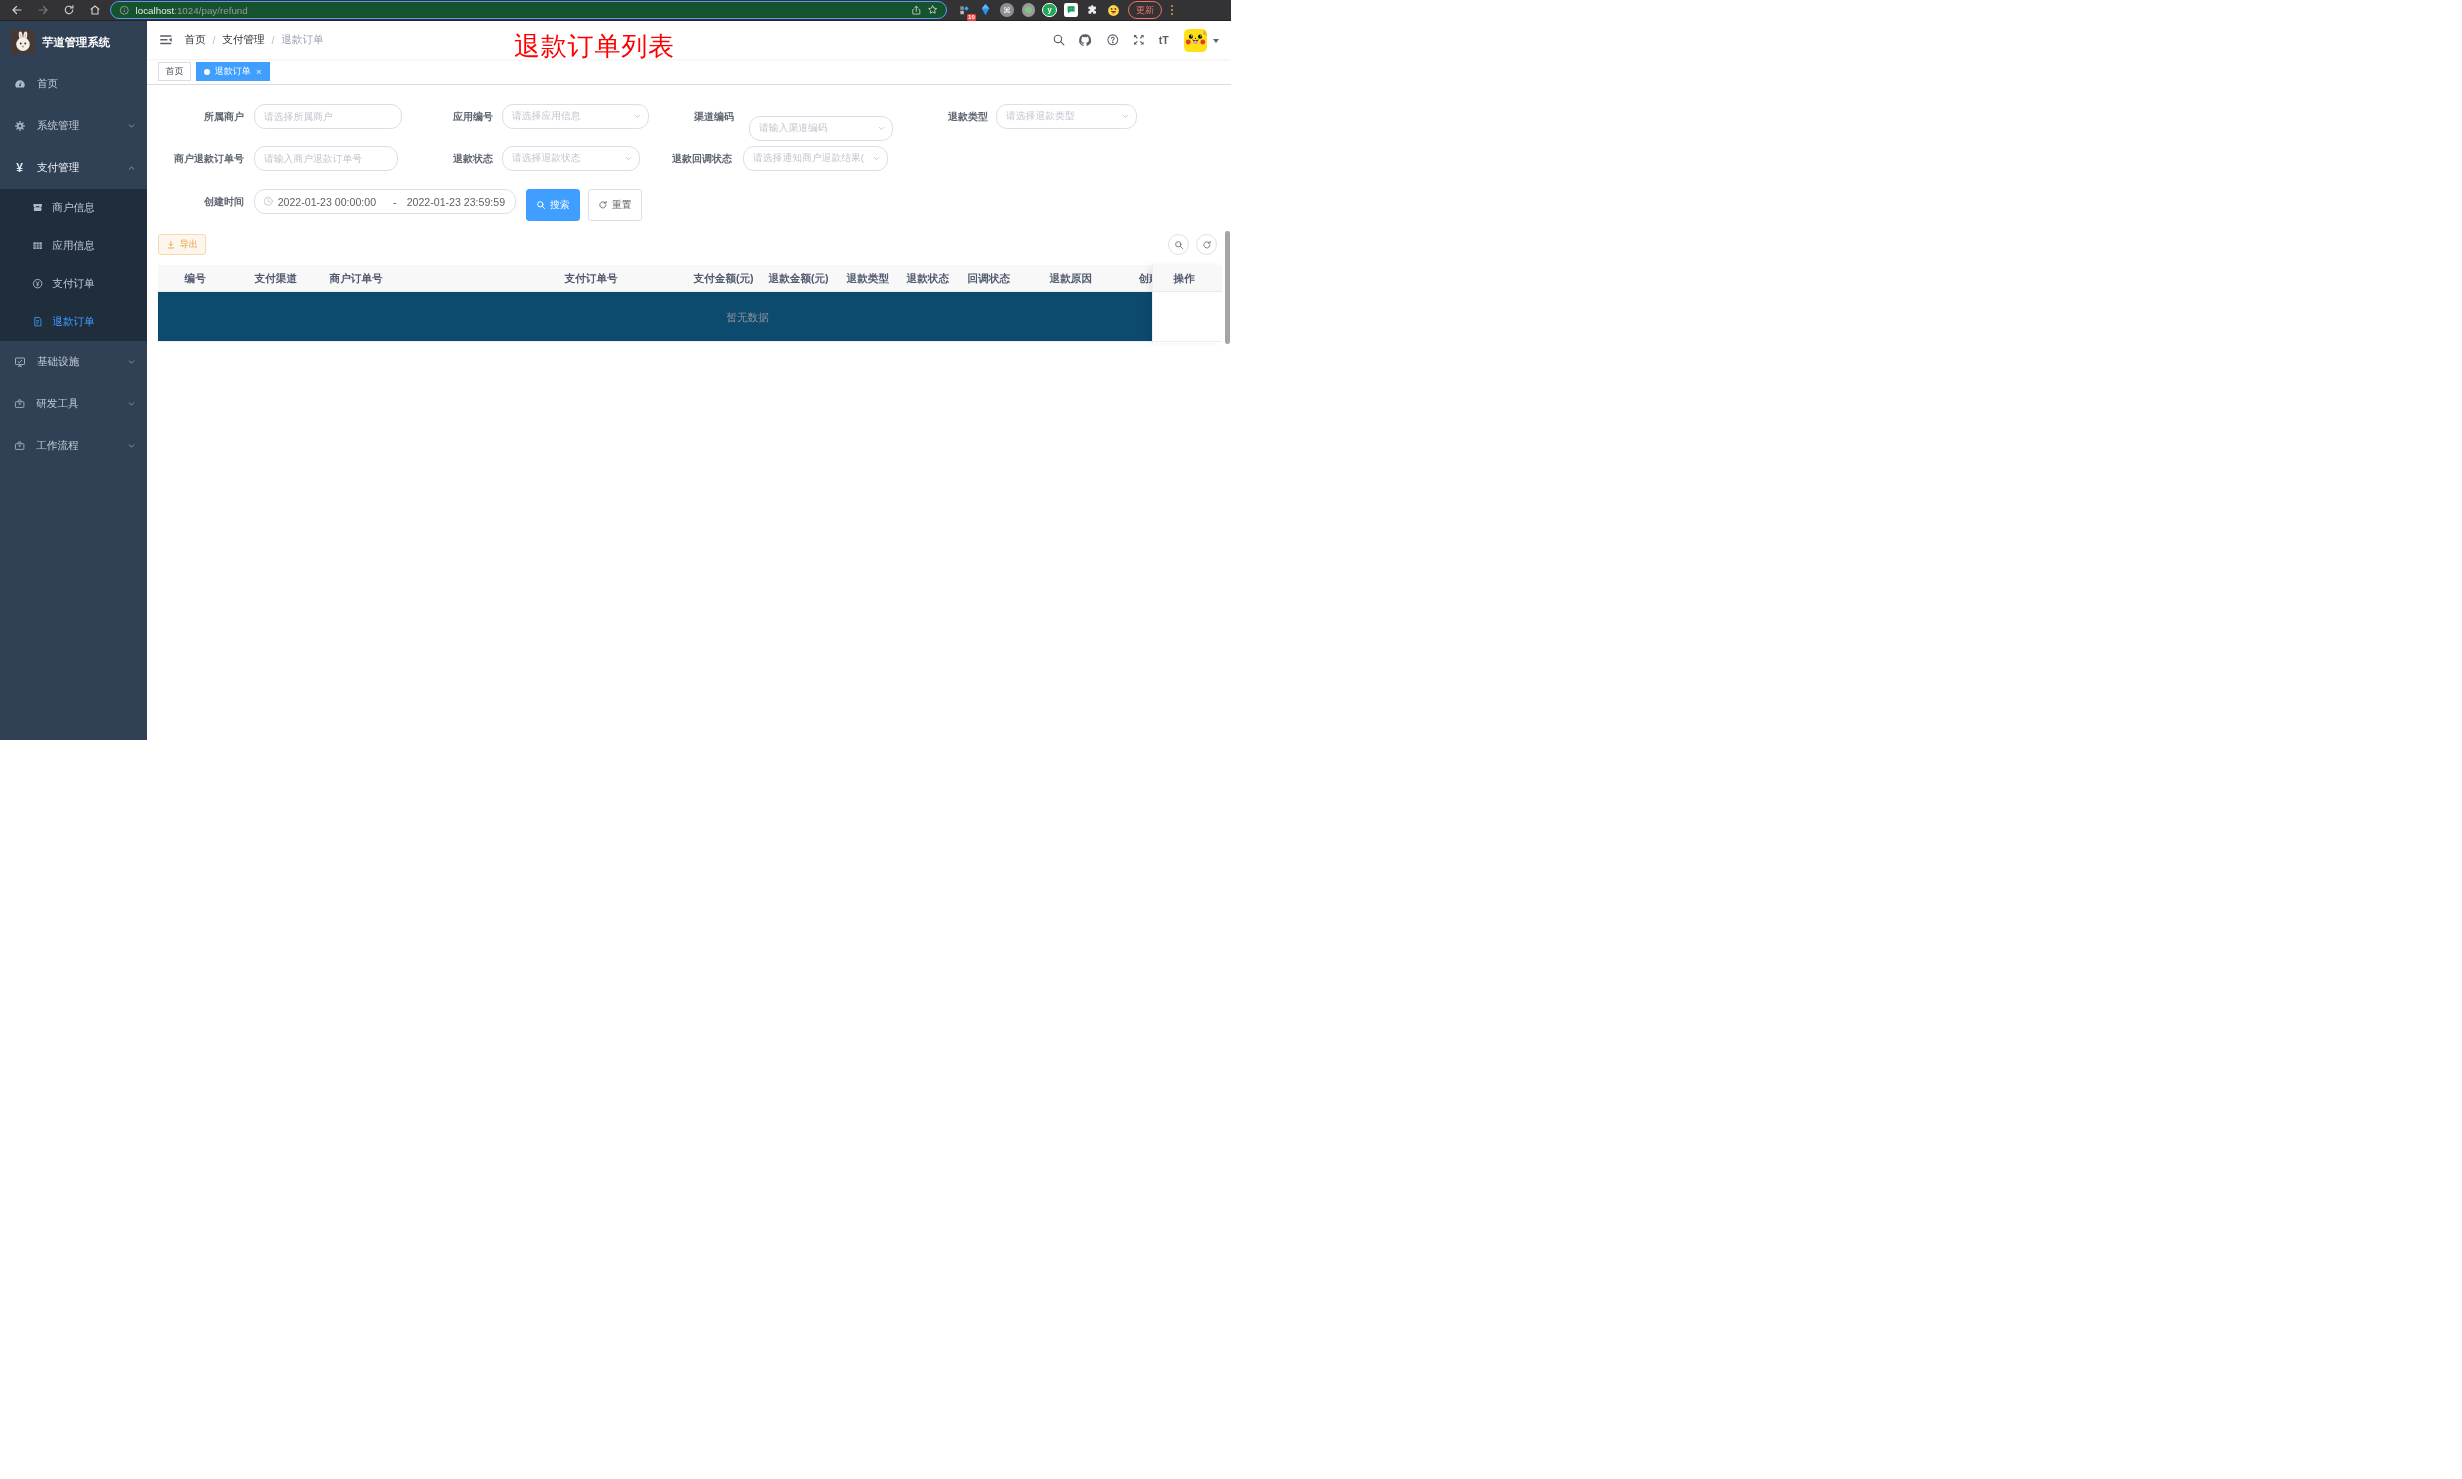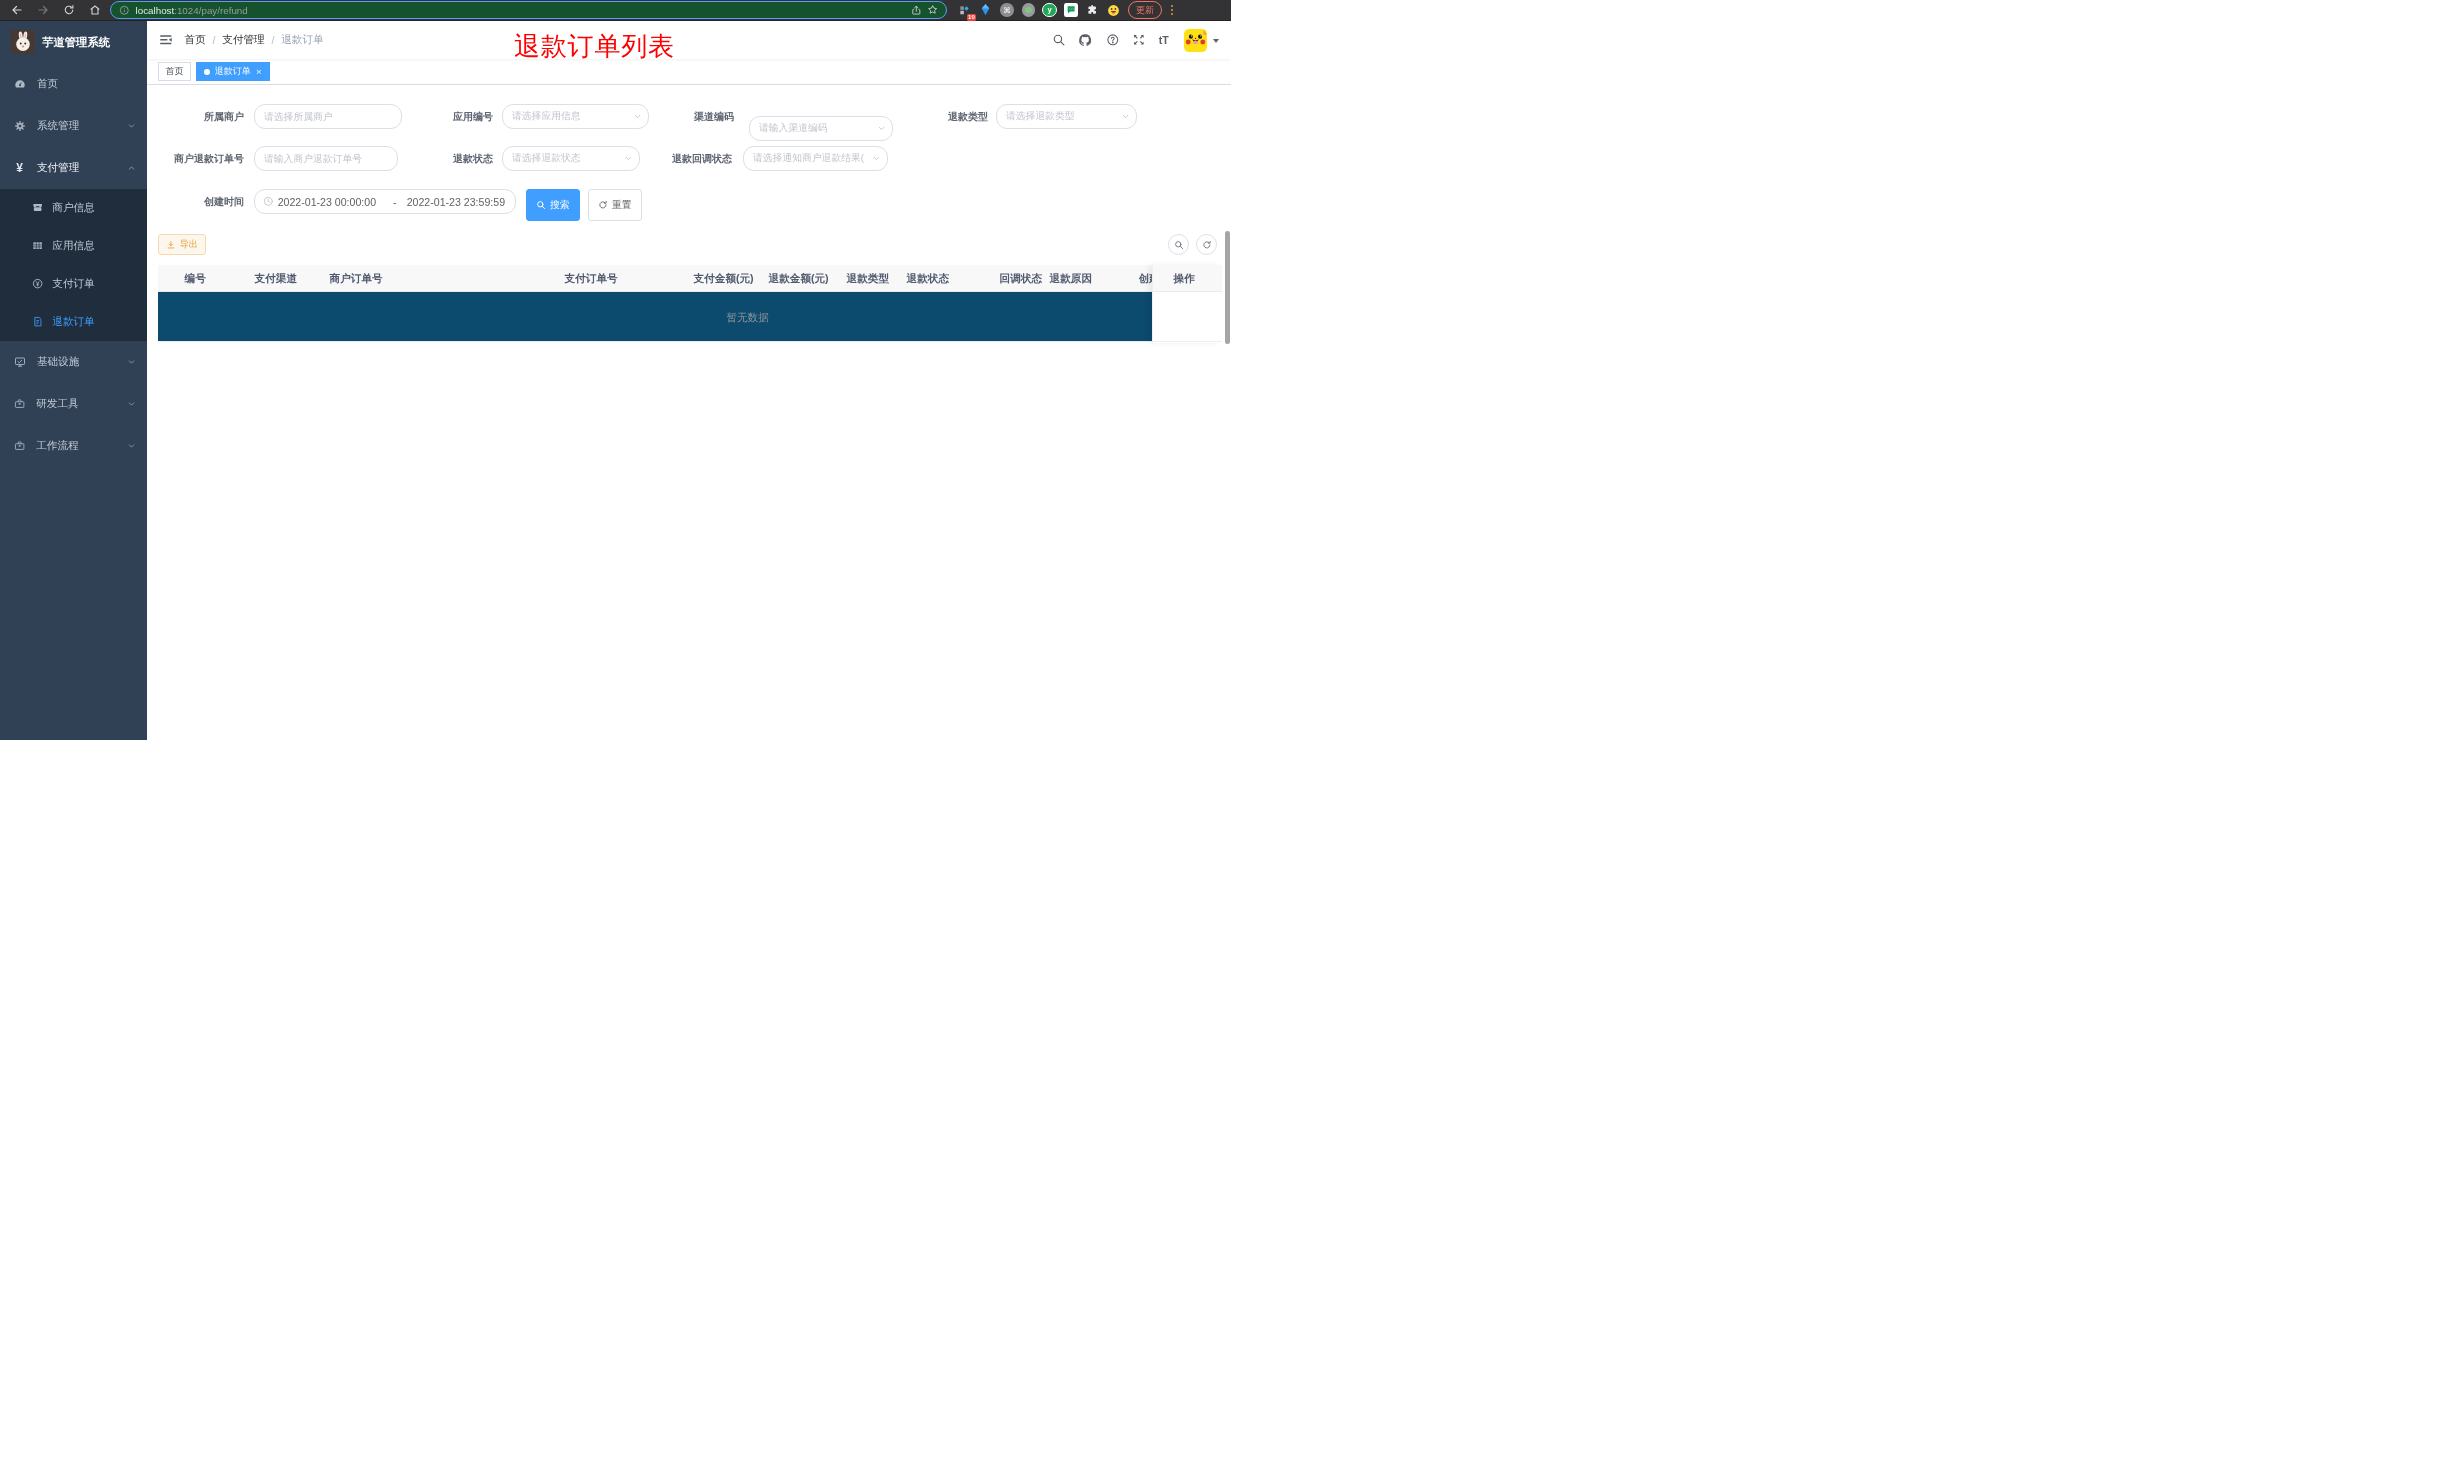--- a/index.html
+++ b/index.html
@@ -485,21 +485,21 @@
       <div class="table">
         <div class="thead">
           <span class="th" style="left:27px;">编号</span>
           <span class="th" style="left:97px;">支付渠道</span>
           <span class="th" style="left:172px;">商户订单号</span>
           <span class="th" style="left:407px;">支付订单号</span>
           <span class="th" style="left:536px;">支付金额(元)</span>
           <span class="th" style="left:611px;">退款金额(元)</span>
           <span class="th" style="left:689px;">退款类型</span>
           <span class="th" style="left:749px;">退款状态</span>
-          <span class="th" style="left:810px;margin-left:32px;">回调状态</span>
+          <span class="th" style="left:810px;">回调状态</span>
           <span class="th" style="left:892px;">退款原因</span>
           <span class="th th-clip" style="left:981px;">创建时间</span>
         </div>
         <div class="tbody">
           <span class="empty">暂无数据</span>
         </div>
         <div class="fixed-col">
           <div class="fh">
               <span class="th" style="left:21px;">操作</span>
             </div>

